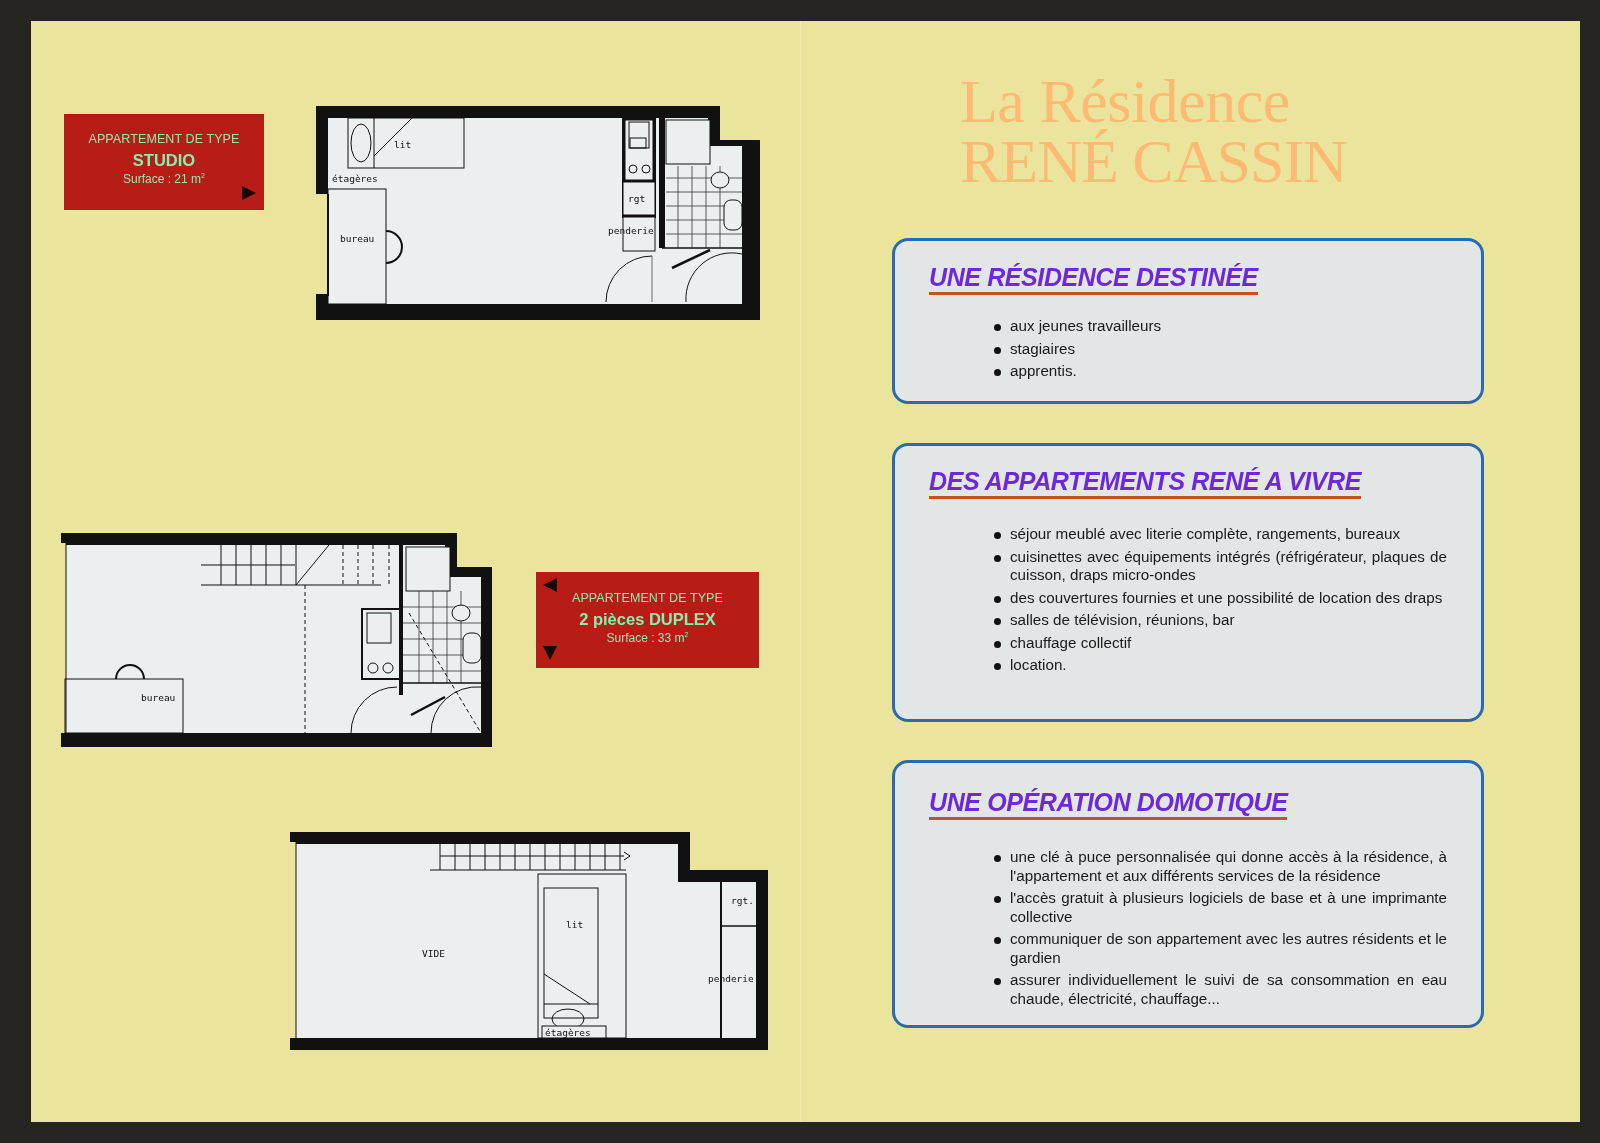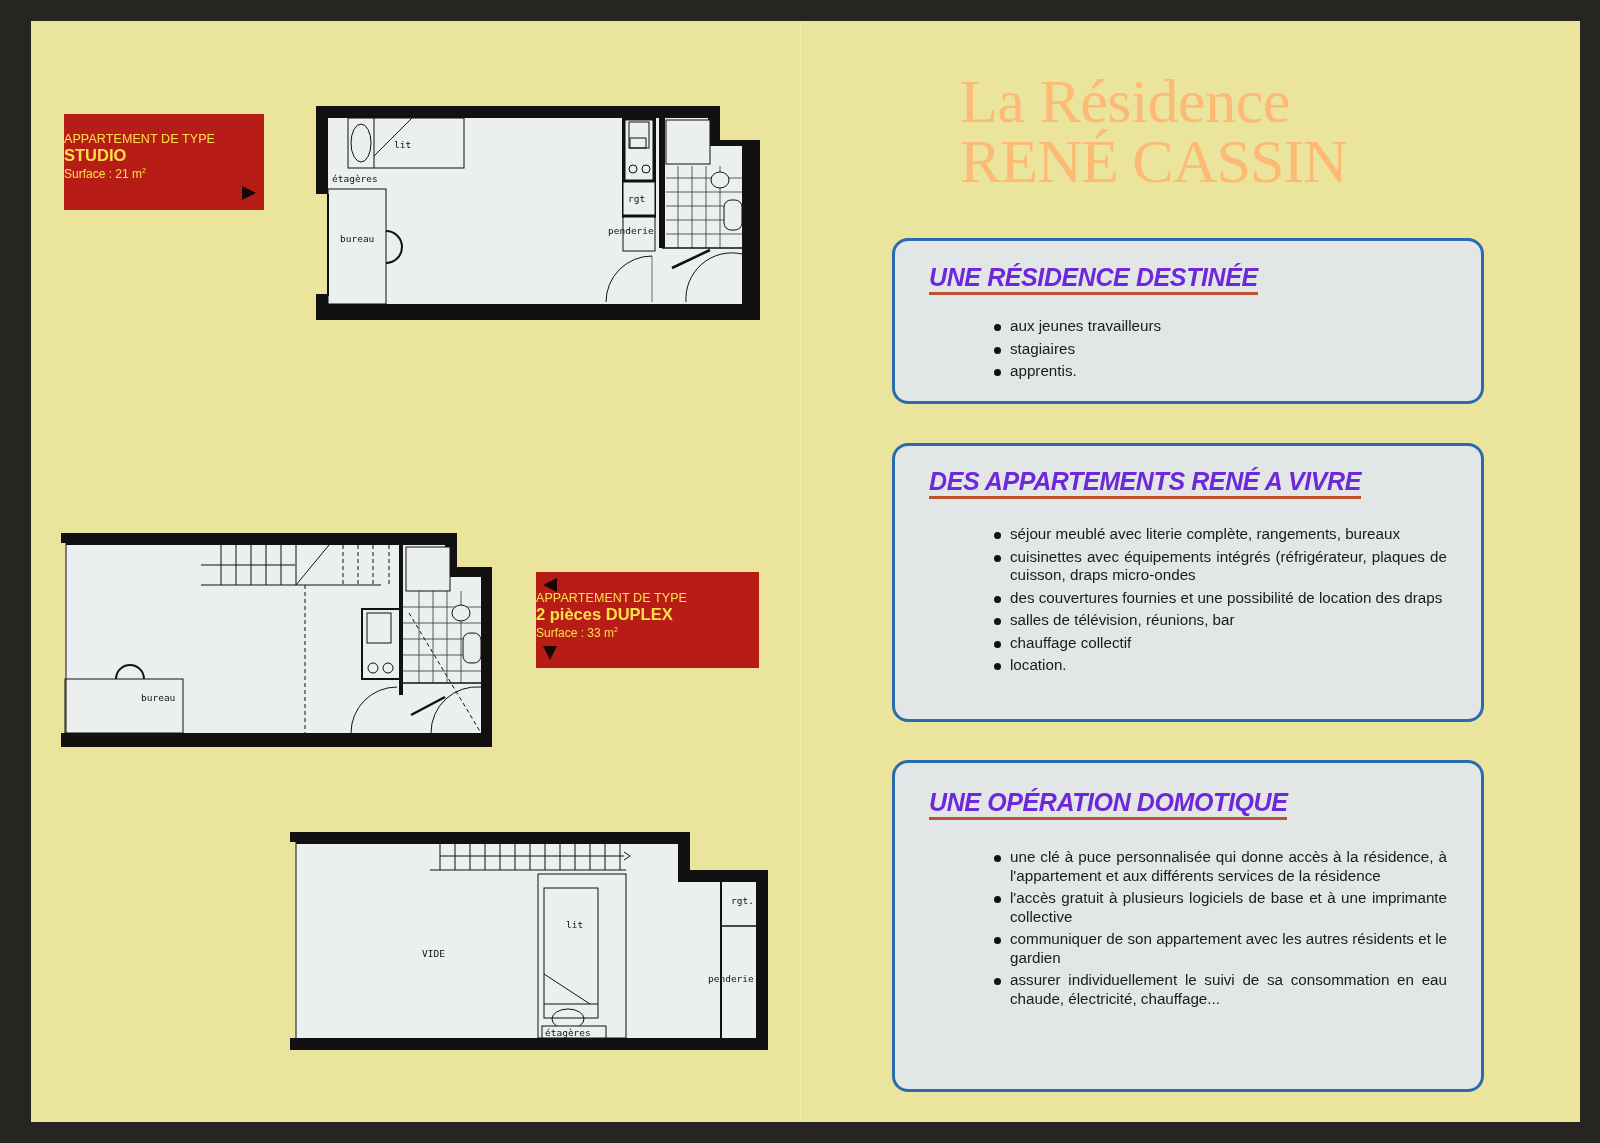--- a/index.html
+++ b/index.html
@@ -1,23 +1,23 @@
 <!DOCTYPE html>
 <html><head>
 <meta charset="utf-8">
 <style>
   html, body { margin:0; padding:0; }
   body { width:1600px; height:1143px; background:#262522; position:relative; overflow:hidden; font-family:"Liberation Sans", sans-serif; }
   .sheet { position:absolute; left:31px; top:21px; width:1549px; height:1101px; background:#ebe49c; }
   .fold { position:absolute; left:800px; top:21px; width:1px; height:1101px; background:#f2eeb8; opacity:.7; }
 
   
-  .tag { position:absolute; background:#b81c17; color:#fde047; text-align:left; box-sizing:border-box; }
+  .tag { position:absolute; background:#b81c17; color:#86efac; text-align:center; box-sizing:border-box; }
   .tag .t1 { font-size:12.5px; letter-spacing:.1px; }
-  .tag .t2 { font-size:16.5px; font-weight:bold; }
+  .tag .t2 { font-size:16.5px; font-weight:bold; margin-top:5px; }
   .tag .t3 { font-size:12px; margin-top:2px; }
   .tag .t3 sup { font-size:7px; }
   .tri { position:absolute; width:0; height:0; }
 
   
   .plan { position:absolute; }
   .plan svg { display:block; }
   .plab { font-family:"DejaVu Sans Mono", monospace; font-size:9.5px; fill:#111; }
 
   
@@ -228,21 +228,21 @@
   <ul style="top:79px;">
     <li>séjour meublé avec literie complète, rangements, bureaux</li>
     <li>cuisinettes avec équipements intégrés (réfrigérateur, plaques de cuisson, draps micro-ondes</li>
     <li>des couvertures fournies et une possibilité de location des draps</li>
     <li>salles de télévision, réunions, bar</li>
     <li>chauffage collectif</li>
     <li>location.</li>
   </ul>
 </div>
 
-<div class="box" style="top:760px;height:332px;">
+<div class="box" style="top:760px;height:268px;">
   <h2 style="top:24px;">UNE OPÉRATION DOMOTIQUE</h2>
   <ul style="top:85px;">
     <li>une clé à puce personnalisée qui donne accès à la résidence, à l'appartement et aux différents services de la résidence</li>
     <li>l'accès gratuit à plusieurs logiciels de base et à une imprimante collective</li>
     <li>communiquer de son appartement avec les autres résidents et le gardien</li>
     <li>assurer individuellement le suivi de sa consommation en eau chaude, électricité, chauffage...</li>
   </ul>
 </div>
 
 </body></html>

